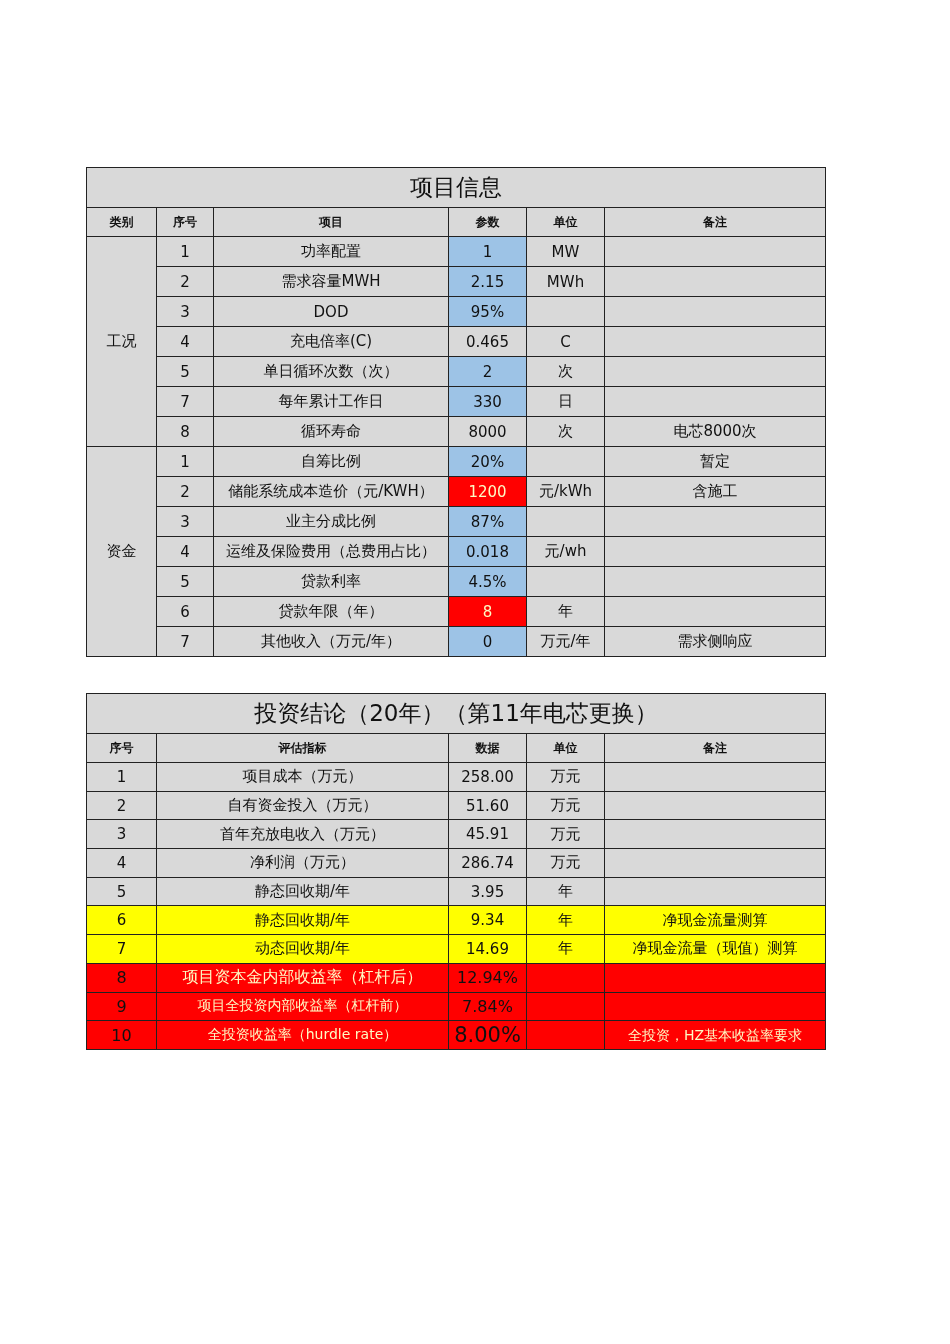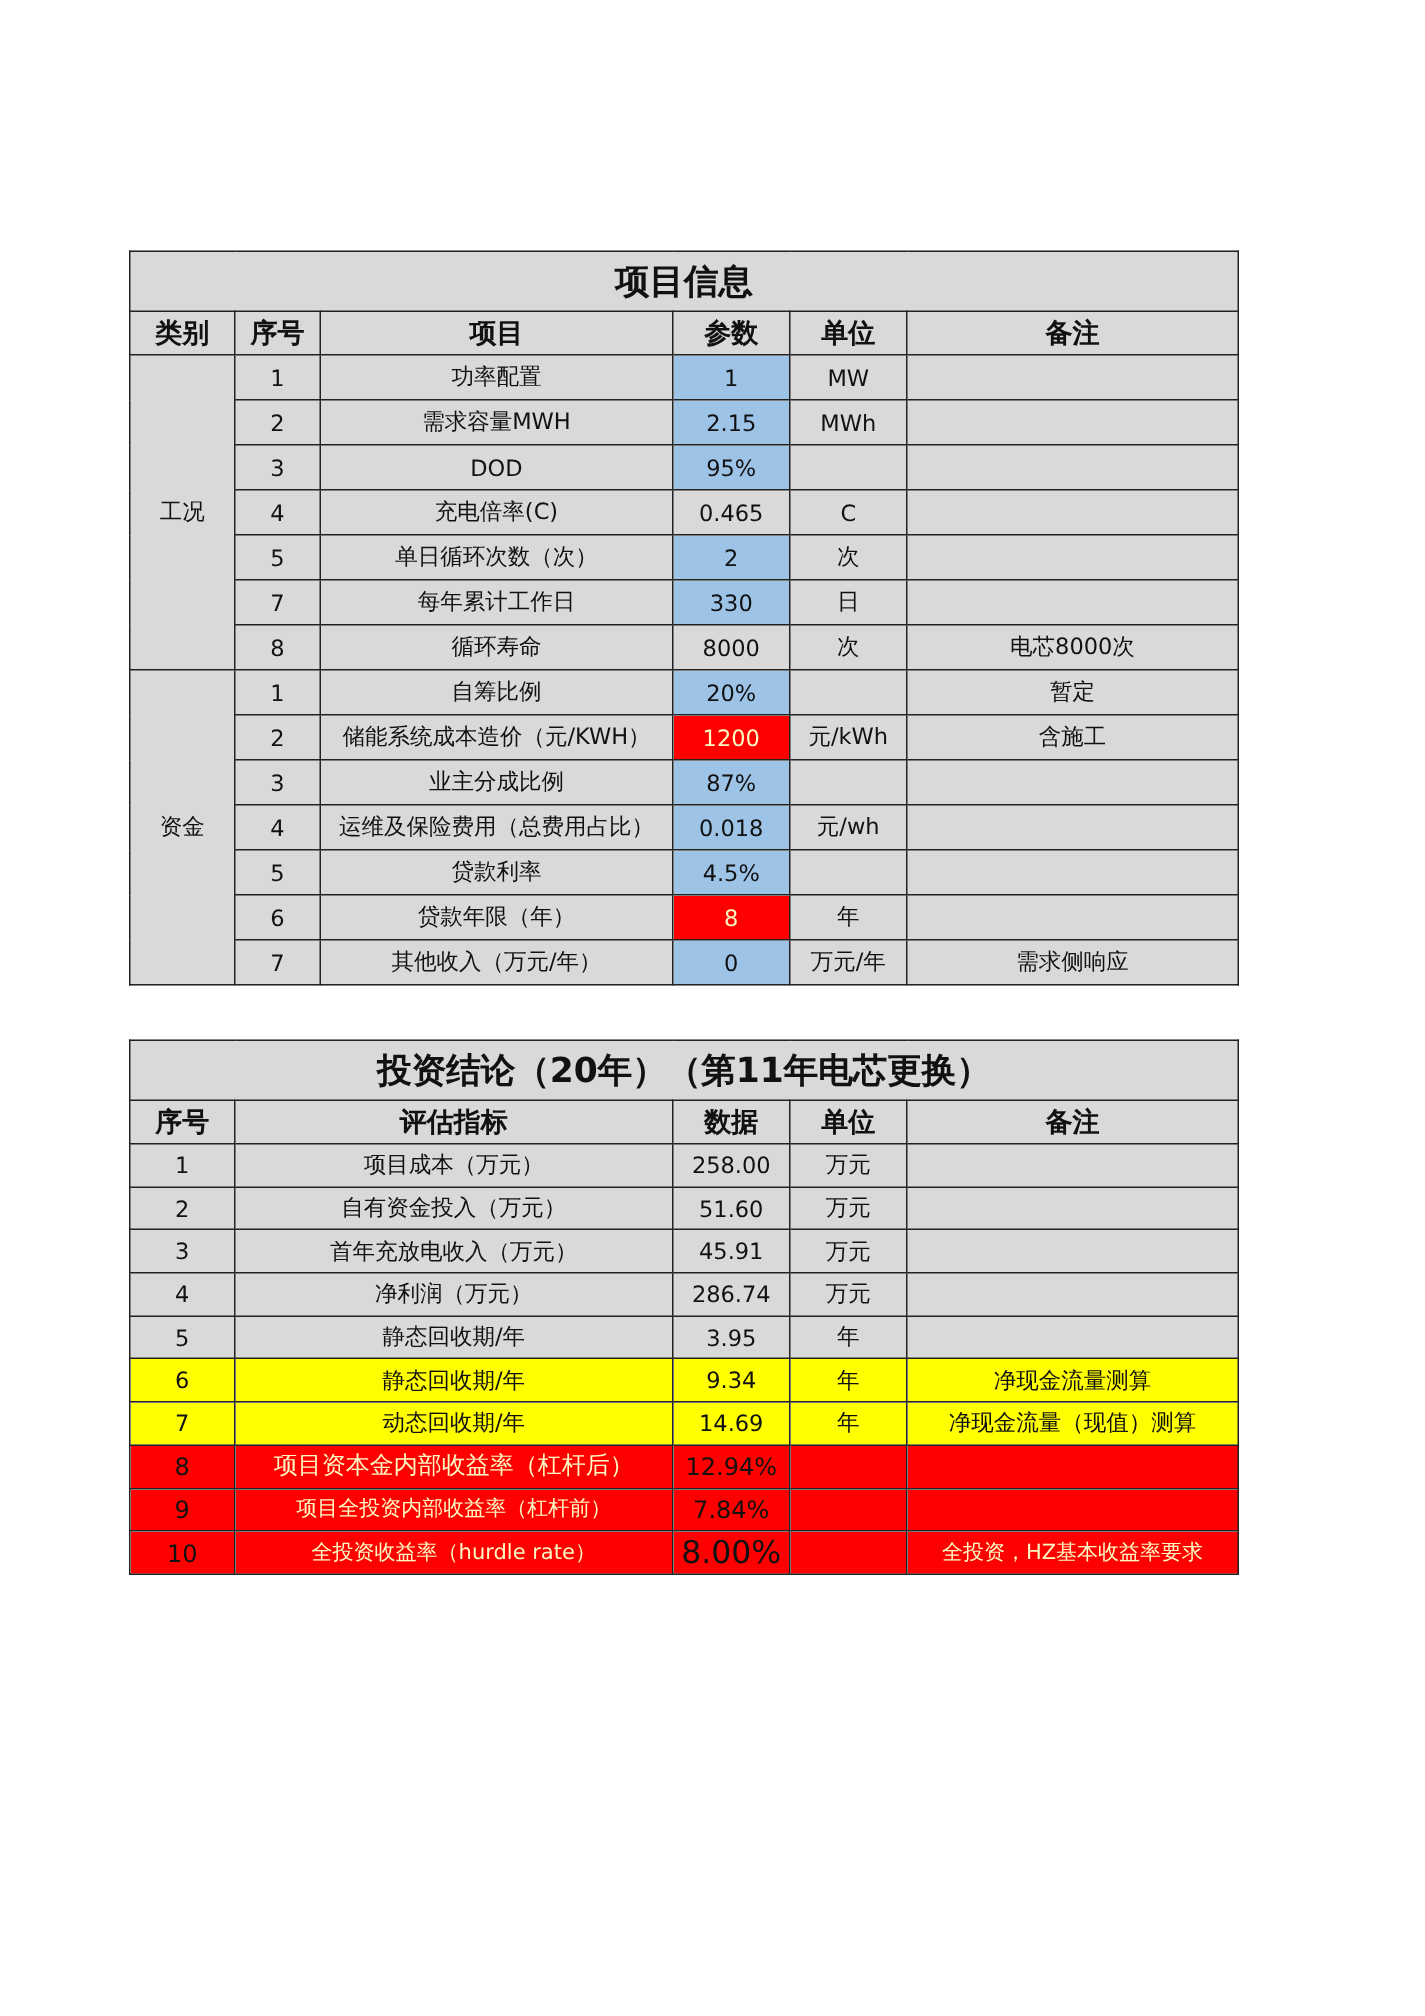--- a/index.html
+++ b/index.html
@@ -1,20 +1,20 @@
 <!DOCTYPE html>
 <html><head>
 <meta charset="utf-8">
 <style>
   html, body { margin:0; padding:0; background:#ffffff; }
   body { width:950px; height:1344px; position:relative; font-family:"DejaVu Sans","Liberation Sans",sans-serif; color:#111; }
   table { border-collapse:collapse; position:absolute; left:86px; table-layout:fixed; background:#d9d9d9; }
   td, th { border:1px solid #222; text-align:center; vertical-align:middle; padding:0; font-weight:normal; font-size:15px; overflow:hidden; white-space:nowrap; }
-  .t-title { font-size:23px; font-weight:bold; height:39px; }
-  .hdr th { font-weight:bold; font-size:18px; height:28px; }
+  .t-title { font-size:23px; font-weight:normal; height:39px; }
+  .hdr th { font-weight:bold; font-size:12px; height:28px; }
   #info { top:167px; width:739px; }
   #info tr.r td { height:29px; }
   #concl { top:693px; width:739px; }
   #concl tr.r td { height:27.7px; }
   .blue { background:#9dc3e6; }
   .red { background:#ff0000; }
   .redrow td { background:#ff0000; }
   .yellowrow td { background:#ffff00; }
   .note-wrap { white-space:normal; line-height:15px; font-size:14px; }
   .redtxt { color:#fef9c3; }

